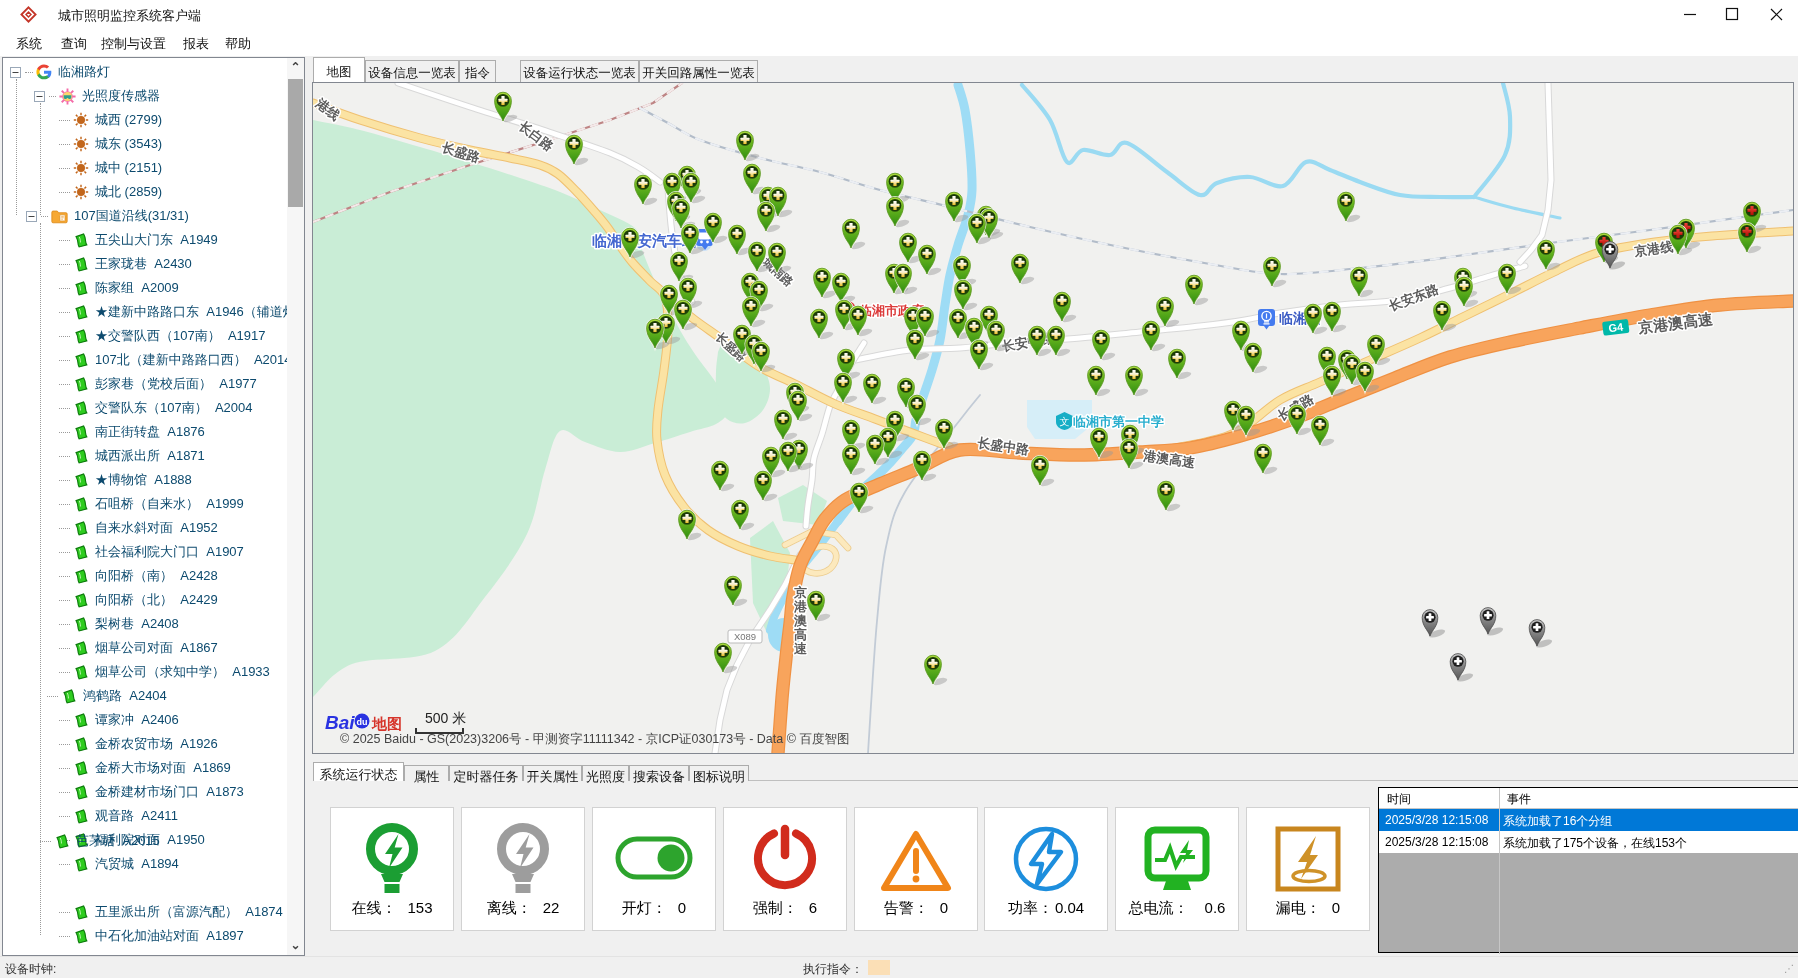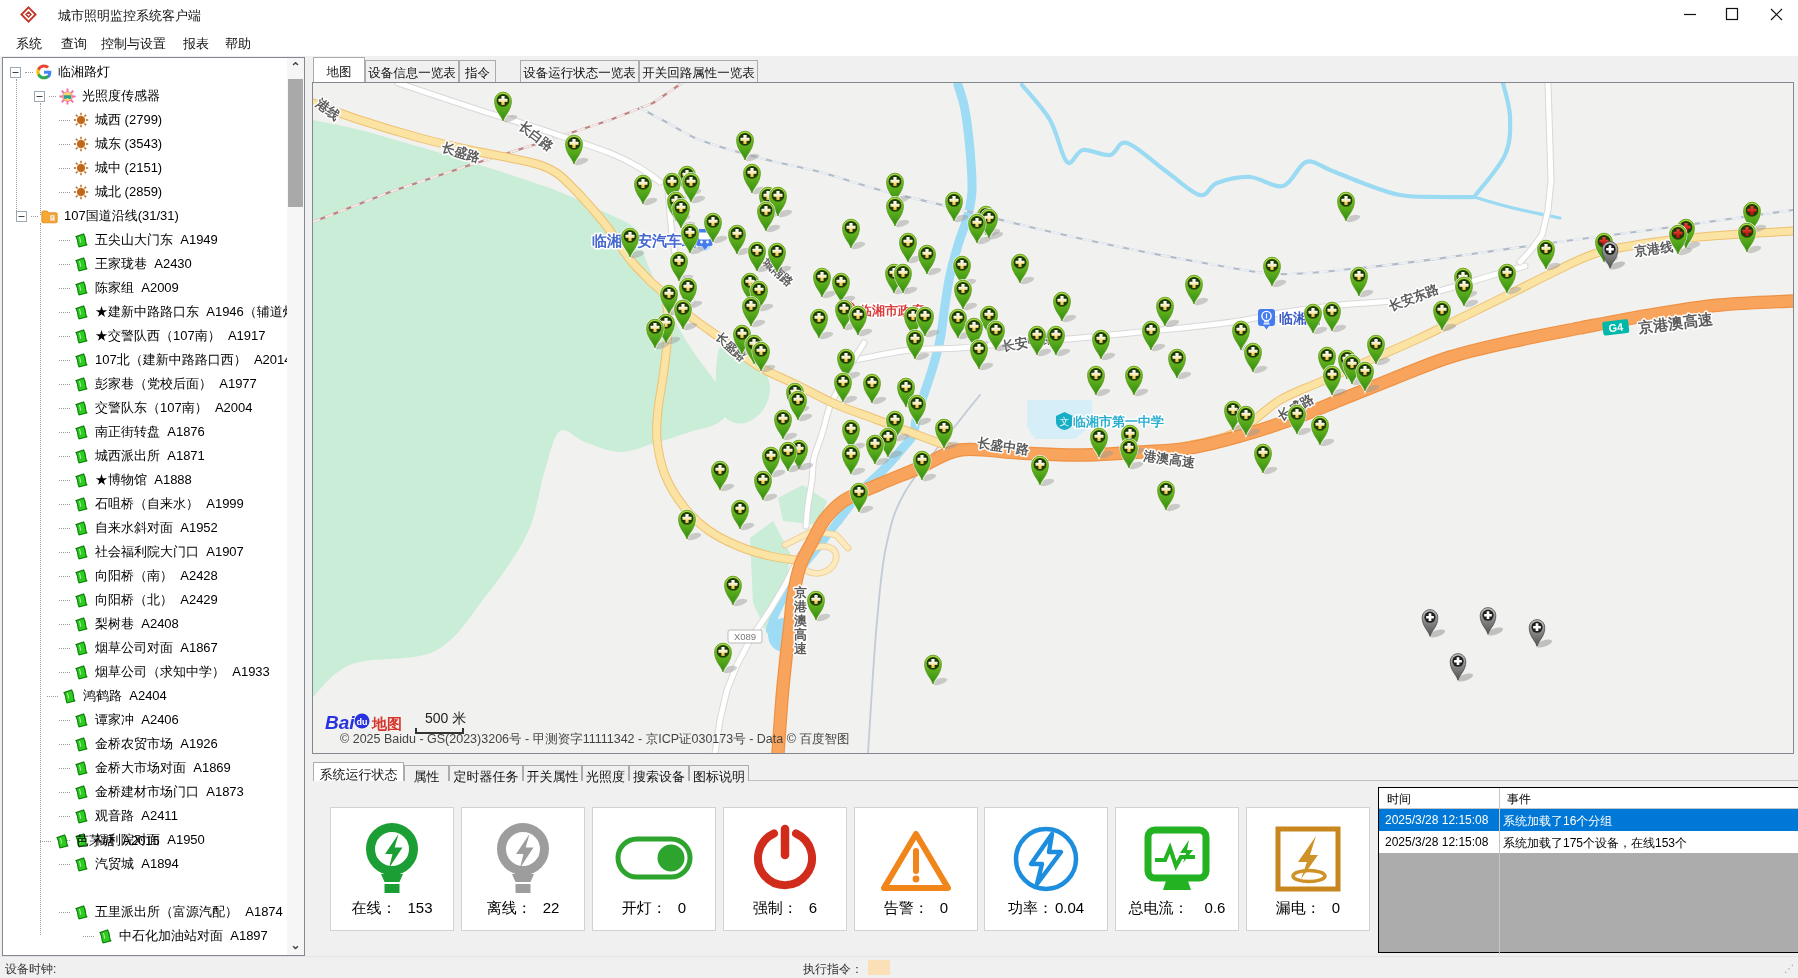--- a/index.html
+++ b/index.html
@@ -2,21 +2,21 @@
 <html><head><meta charset="utf-8"><style>
 *{margin:0;padding:0;box-sizing:border-box}
 html,body{width:1798px;height:978px;overflow:hidden;background:#F0F0F0;
 font-family:"Liberation Sans",sans-serif;-webkit-font-smoothing:antialiased}
 .abs{position:absolute}
 #title{position:absolute;left:0;top:0;width:1798px;height:28px;background:#FFF}
 #title .txt{position:absolute;left:58px;top:7px;font-size:13px;color:#111}
 #menu{position:absolute;left:0;top:28px;width:1798px;height:28px;background:#FFF}
 #menu span{position:absolute;top:7px;font-size:13px;color:#111}
 #tree{position:absolute;left:2px;top:57px;width:303px;height:899px;background:#FFF;border:1px solid #828790;overflow:hidden}
-.trow{position:absolute;height:24px;line-height:24px;white-space:nowrap;font-size:13px;color:#000000;display:flex;align-items:center}
+.trow{position:absolute;height:24px;line-height:24px;white-space:nowrap;font-size:13px;color:#0c4a6e;display:flex;align-items:center}
 .trow .ti{margin-right:6px;flex:none}
 .trow .exp{margin-right:4px;display:inline-block;width:11px;height:11px;flex:none}
 .trow .exp svg{display:block}
 .dot{border-top:1px dotted #9a9a9a;display:inline-block;height:0;margin-right:3px;flex:none}
 .vdot{position:absolute;border-left:1px dotted #9a9a9a;width:0}
 #vsb{position:absolute;right:0;top:0;width:17px;height:897px;background:#F6F6F6}
 #vsb .arr{position:absolute;left:0;width:17px;height:17px;background:#F6F6F6;color:#444;font-size:12px;font-weight:bold;text-align:center;line-height:17px}
 #vsb .thumb{position:absolute;left:1px;top:21px;width:15px;height:128px;background:#A9A9A9}
 .tabbar{position:absolute;font-size:12.5px;color:#111}
 .tab{position:absolute;top:3px;bottom:0;background:#F0F0F0;border:1px solid #ACACAC;border-bottom:none;text-align:center;padding-top:4px}
@@ -132,21 +132,21 @@
 <div class="trow" style="top:122px;padding-left:56px">
       <span class="dot h" style="width:11px"></span>
       <svg class="ti" width="16" height="16" viewBox="0 0 20 20">
         <circle cx="10" cy="10" r="5" fill="#C2661B"></circle>
         <g stroke="#C2661B" stroke-width="1.8">
           <path d="M10 1v3M10 16v3M1 10h3M16 10h3M3.6 3.6l2.1 2.1M14.3 14.3l2.1 2.1M16.4 3.6l-2.1 2.1M5.7 14.3l-2.1 2.1"></path>
         </g>
       </svg>
       <span class="tl">城北 (2859)</span>
     </div>
-<div class="trow" style="top:146px;padding-left:13px">
+<div class="trow" style="top:146px;padding-left:23px">
       <span class="exp">
         <svg width="11" height="11" viewBox="0 0 11 11">
           <rect x="0.5" y="0.5" width="10" height="10" fill="#fff" stroke="#9AA8B8"></rect>
           <path d="M2.5 5.5h6" stroke="#444" stroke-width="1"></path>
         </svg>
       </span>
       <span class="dot h" style="width:7px"></span>
       <svg class="ti" width="17" height="15" viewBox="0 0 20 17">
         <path d="M1 3.5a1.4 1.4 0 0 1 1.4-1.4h5l1.6 2h8.6A1.4 1.4 0 0 1 19 5.5v9a1.4 1.4 0 0 1-1.4 1.4H2.4A1.4 1.4 0 0 1 1 14.5z" fill="#F6A833" stroke="#DD8A1A" stroke-width="1"></path>
         <rect x="10.5" y="6.5" width="6" height="7.2" rx="0.6" fill="#FFF" stroke="#DD8A1A" stroke-width=".8"></rect>
@@ -379,21 +379,21 @@
       <span class="tl">芭茅塘&nbsp;&nbsp;<span class="code">A2015</span></span>
     </div>
 <div class="trow" style="top:842px;padding-left:56px">
       <span class="dot h" style="width:11px"></span>
       <svg class="ti" width="16" height="16" viewBox="0 0 18 18">
         <path d="M3.5 5.2 12 2.2c1.5 2.5 2 5 2.2 8.2.1 1.6.6 2.9 1.3 4.1l-8.6 2.3c-.9-1.3-1.2-2.6-1.3-4.5-.1-2.7-.8-4.8-2.1-7.1z" fill="#2ECC1F" stroke="#0B7A0B" stroke-width="1.3"></path>
         <path d="M7 5.5c1 1.8 1.3 3.6 1.4 6.3" stroke="#BDF5B0" stroke-width="1.1" fill="none"></path>
       </svg>
       <span class="tl">五里派出所（富源汽配）&nbsp;&nbsp;<span class="code">A1874</span></span>
     </div>
-<div class="trow" style="top:866px;padding-left:80px">
+<div class="trow" style="top:866px;padding-left:56px">
       <span class="dot h" style="width:11px"></span>
       <svg class="ti" width="16" height="16" viewBox="0 0 18 18">
         <path d="M3.5 5.2 12 2.2c1.5 2.5 2 5 2.2 8.2.1 1.6.6 2.9 1.3 4.1l-8.6 2.3c-.9-1.3-1.2-2.6-1.3-4.5-.1-2.7-.8-4.8-2.1-7.1z" fill="#2ECC1F" stroke="#0B7A0B" stroke-width="1.3"></path>
         <path d="M7 5.5c1 1.8 1.3 3.6 1.4 6.3" stroke="#BDF5B0" stroke-width="1.1" fill="none"></path>
       </svg>
       <span class="tl">中石化加油站对面&nbsp;&nbsp;<span class="code">A1897</span></span>
     </div>
 <div class="vdot" style="left:13px;top:21px;height:136px"></div>
 <div class="vdot" style="left:37px;top:45px;height:112px"></div>
 <div class="vdot" style="left:37px;top:165px;height:712px"></div>

